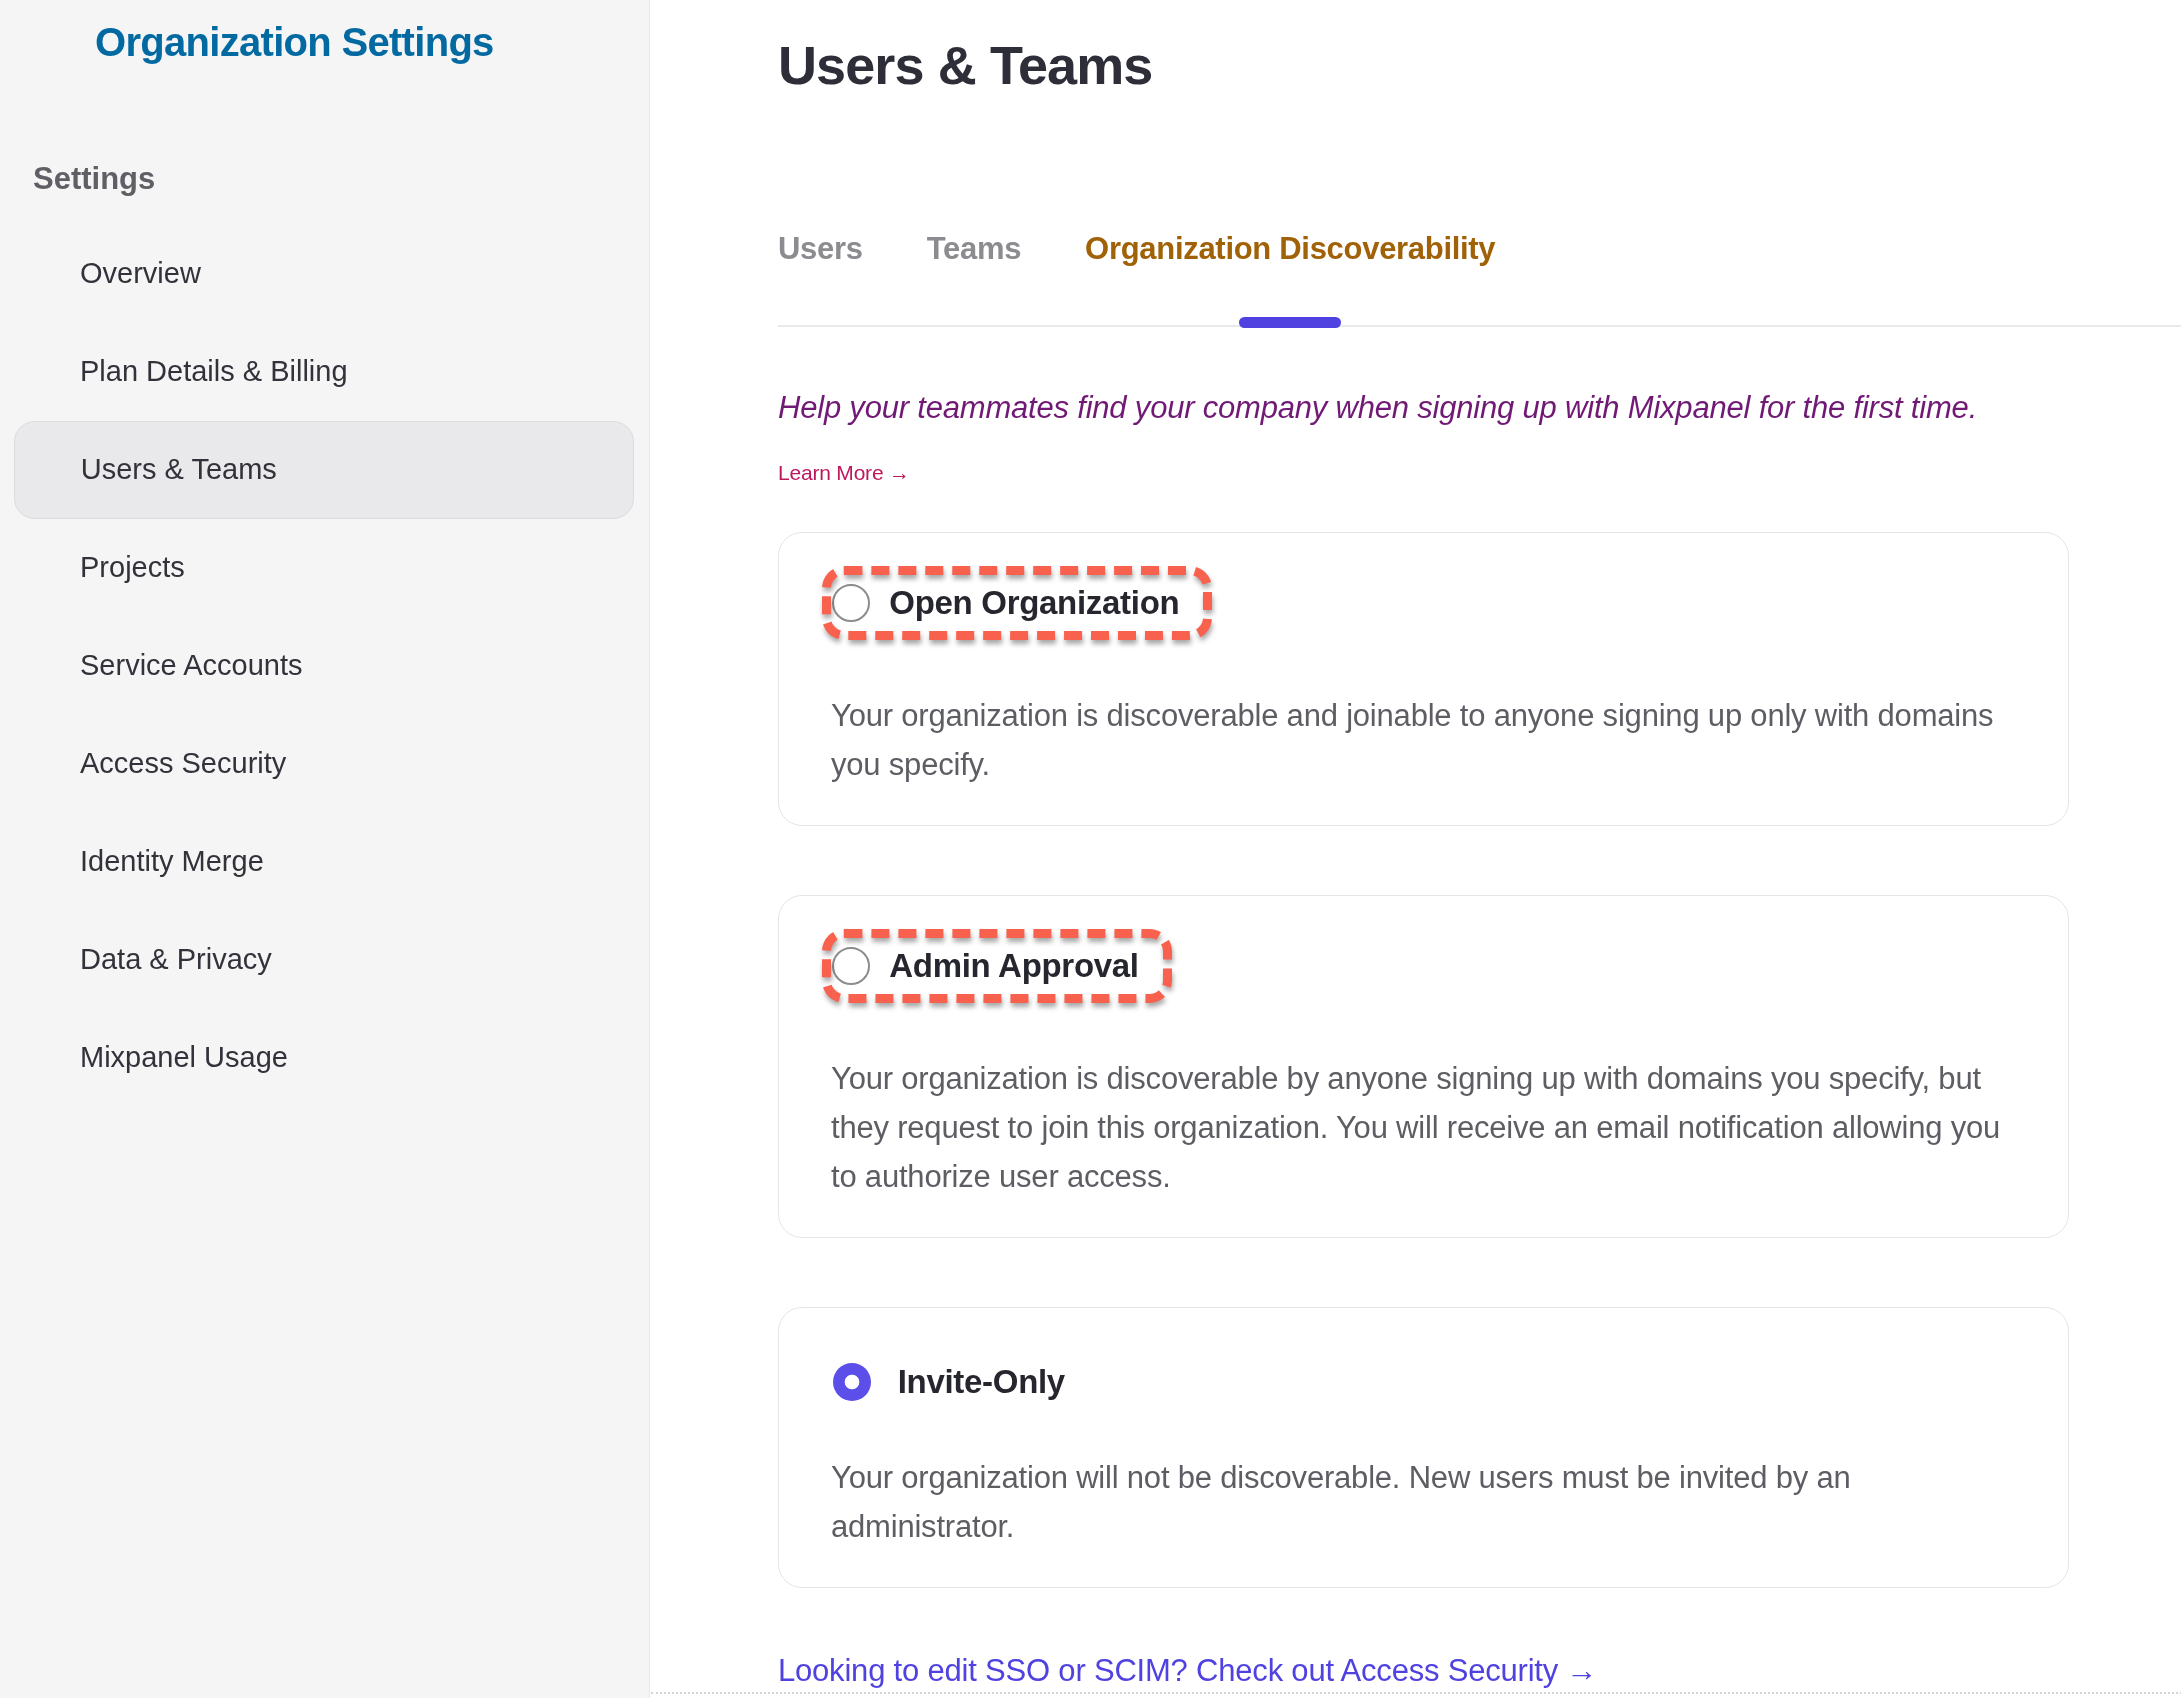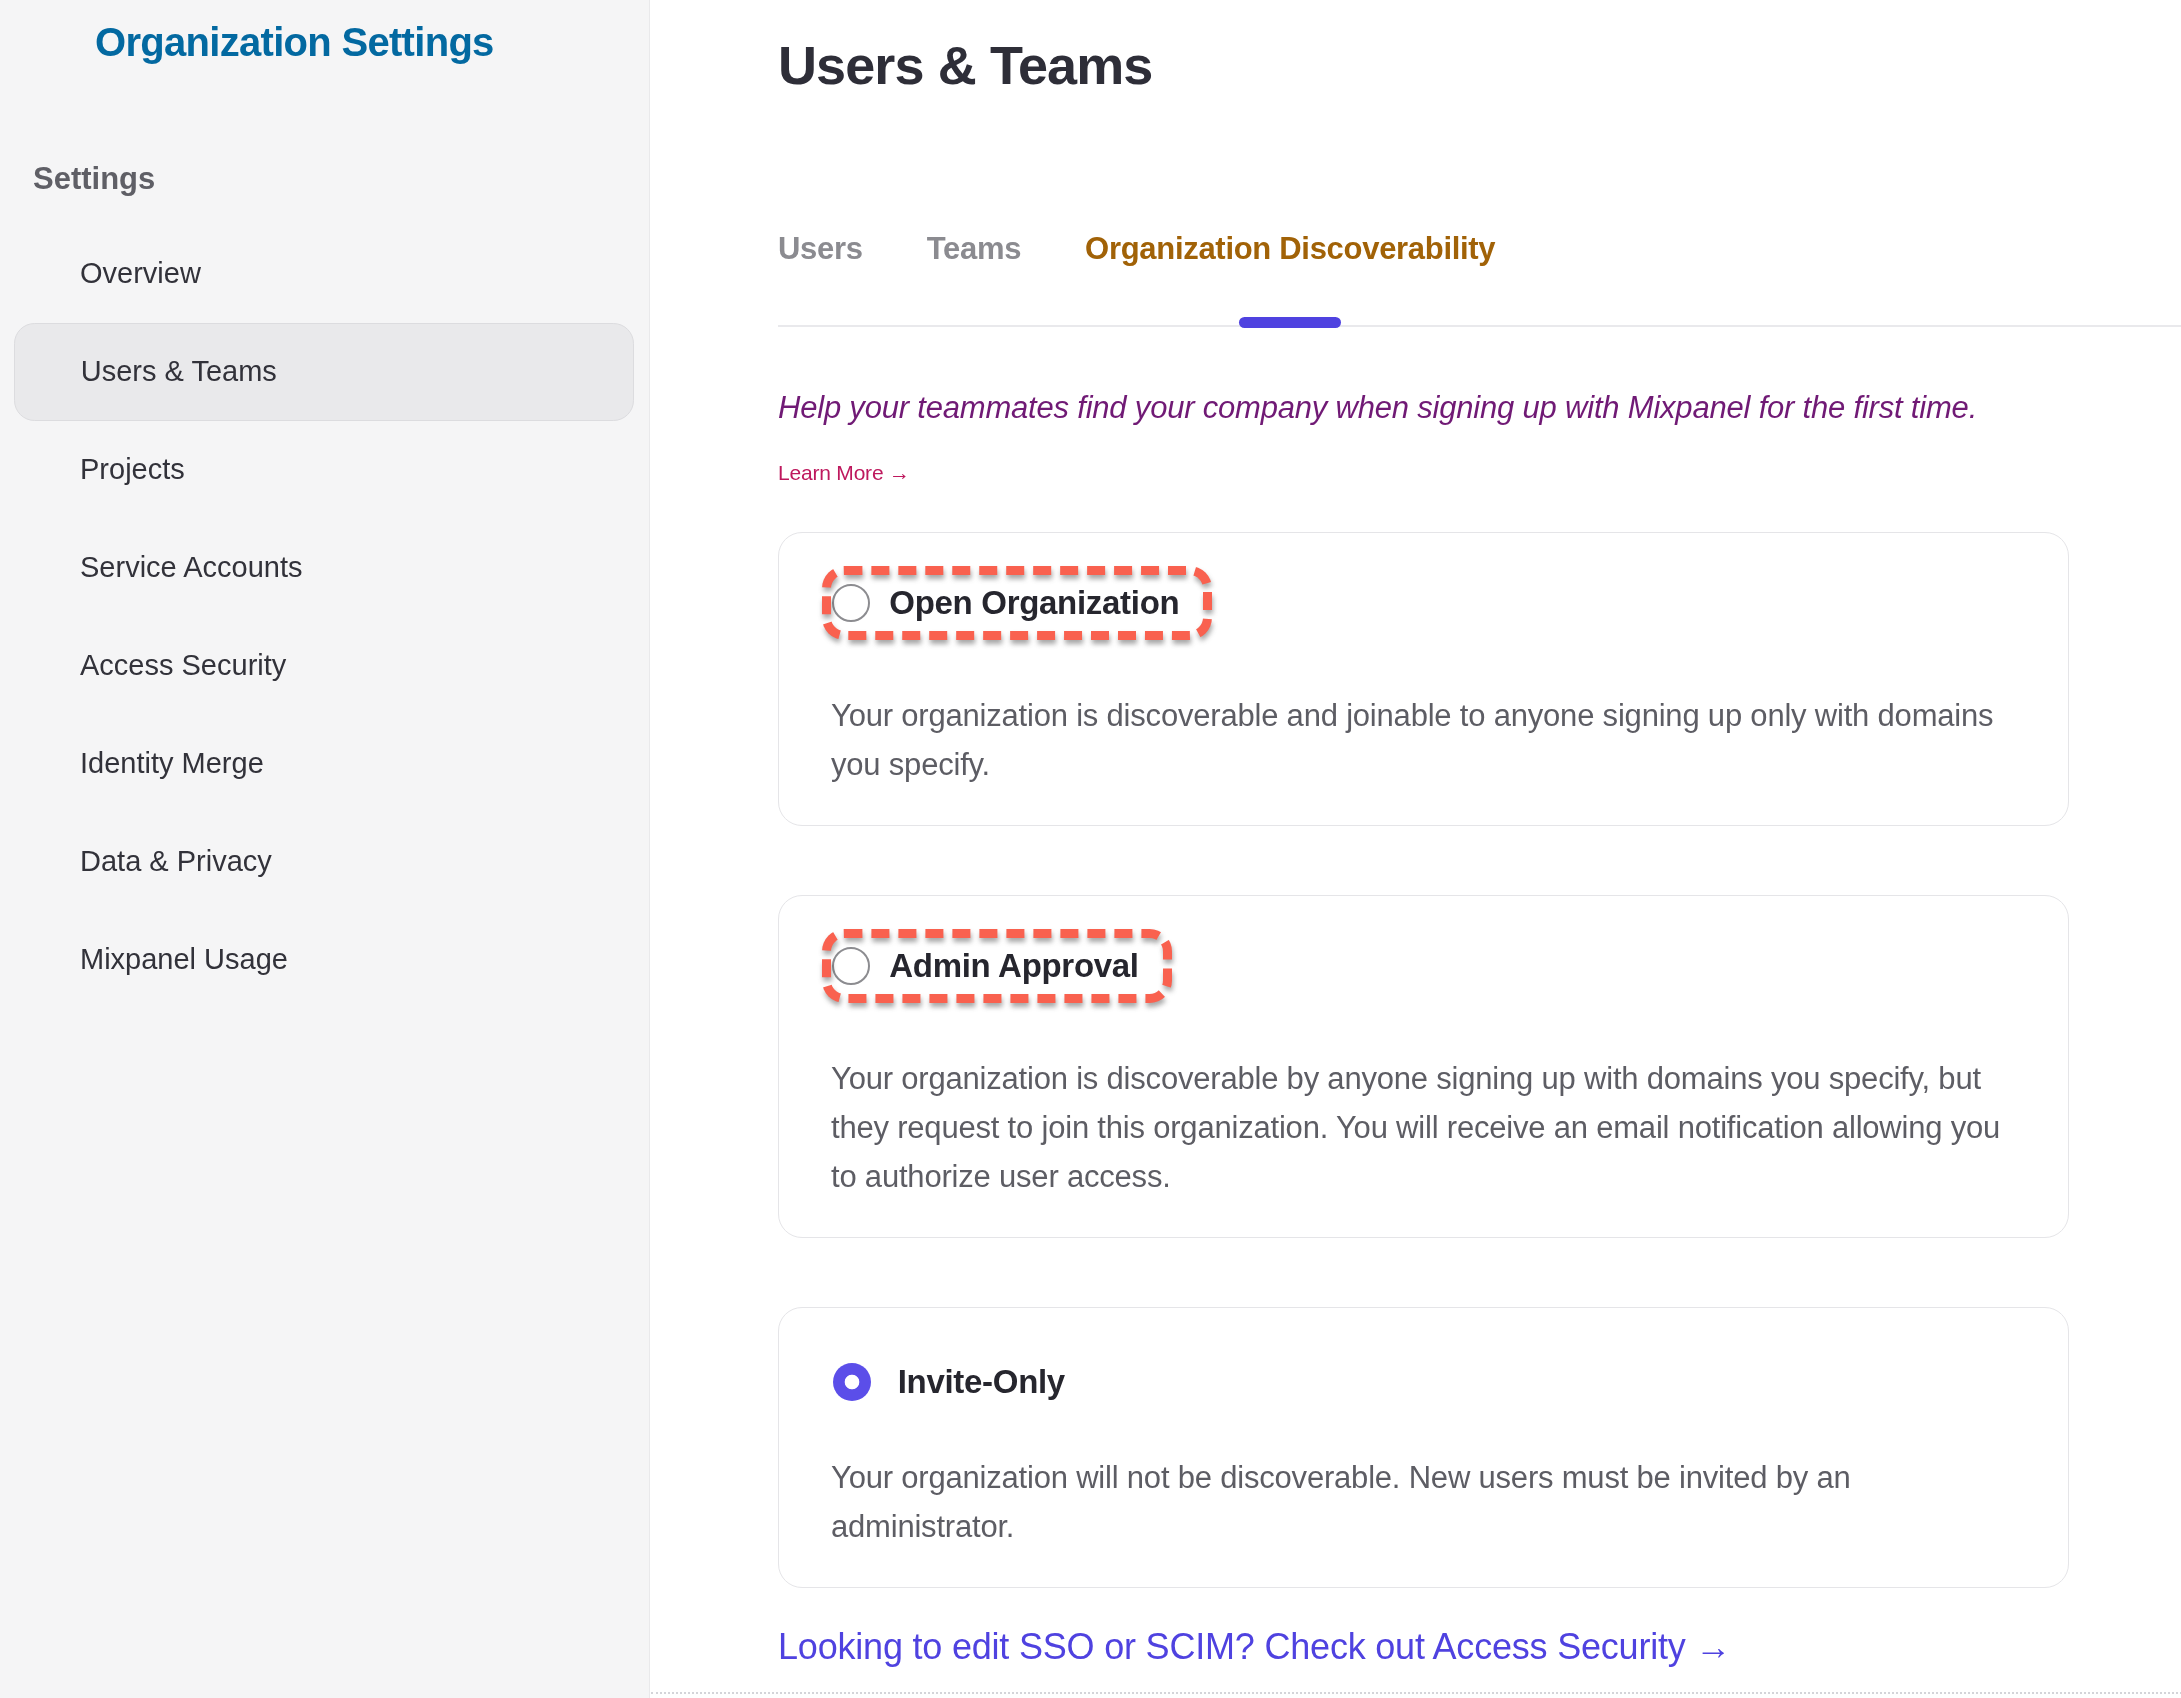--- a/index.html
+++ b/index.html
@@ -90,36 +90,37 @@
   }
   .option-title{
     font-size:33px;font-weight:700;color:#26262e;letter-spacing:-0.3px;white-space:nowrap;
   }
   .option-desc{
     margin-top:42px;max-width:1205px;font-size:31px;line-height:49px;
     color:#5d5d64;letter-spacing:-0.2px;
   }
   .option-desc.tall{margin-top:52px;}
   .footer-link{
-    display:inline-block;margin-top:40px;font-size:36px;color:#4f42e0;
+    display:inline-block;margin-top:64px;font-size:31px;color:#4f42e0;
     line-height:38px;cursor:pointer;letter-spacing:-0.2px;text-align:center;
   }
   .bottom-rule{
     position:absolute;left:0;right:0;bottom:4.3px;height:0;
     border-top:2.6px dotted #d4d4d9;
   }
 </style>
 </head>
 <body>
 
 <div class="sidebar">
   <div class="sidebar-title">Organization Settings</div>
   <div class="sidebar-section-label">Settings</div>
   <div class="nav">
     <div class="nav-item">Overview</div>
+    <div class="nav-item">Plan Details &amp; Billing</div>
     <div class="nav-item selected">Users &amp; Teams</div>
     <div class="nav-item">Projects</div>
     <div class="nav-item">Service Accounts</div>
     <div class="nav-item">Access Security</div>
     <div class="nav-item">Identity Merge</div>
     <div class="nav-item">Data &amp; Privacy</div>
     <div class="nav-item">Mixpanel Usage</div>
   </div>
 </div>
 

